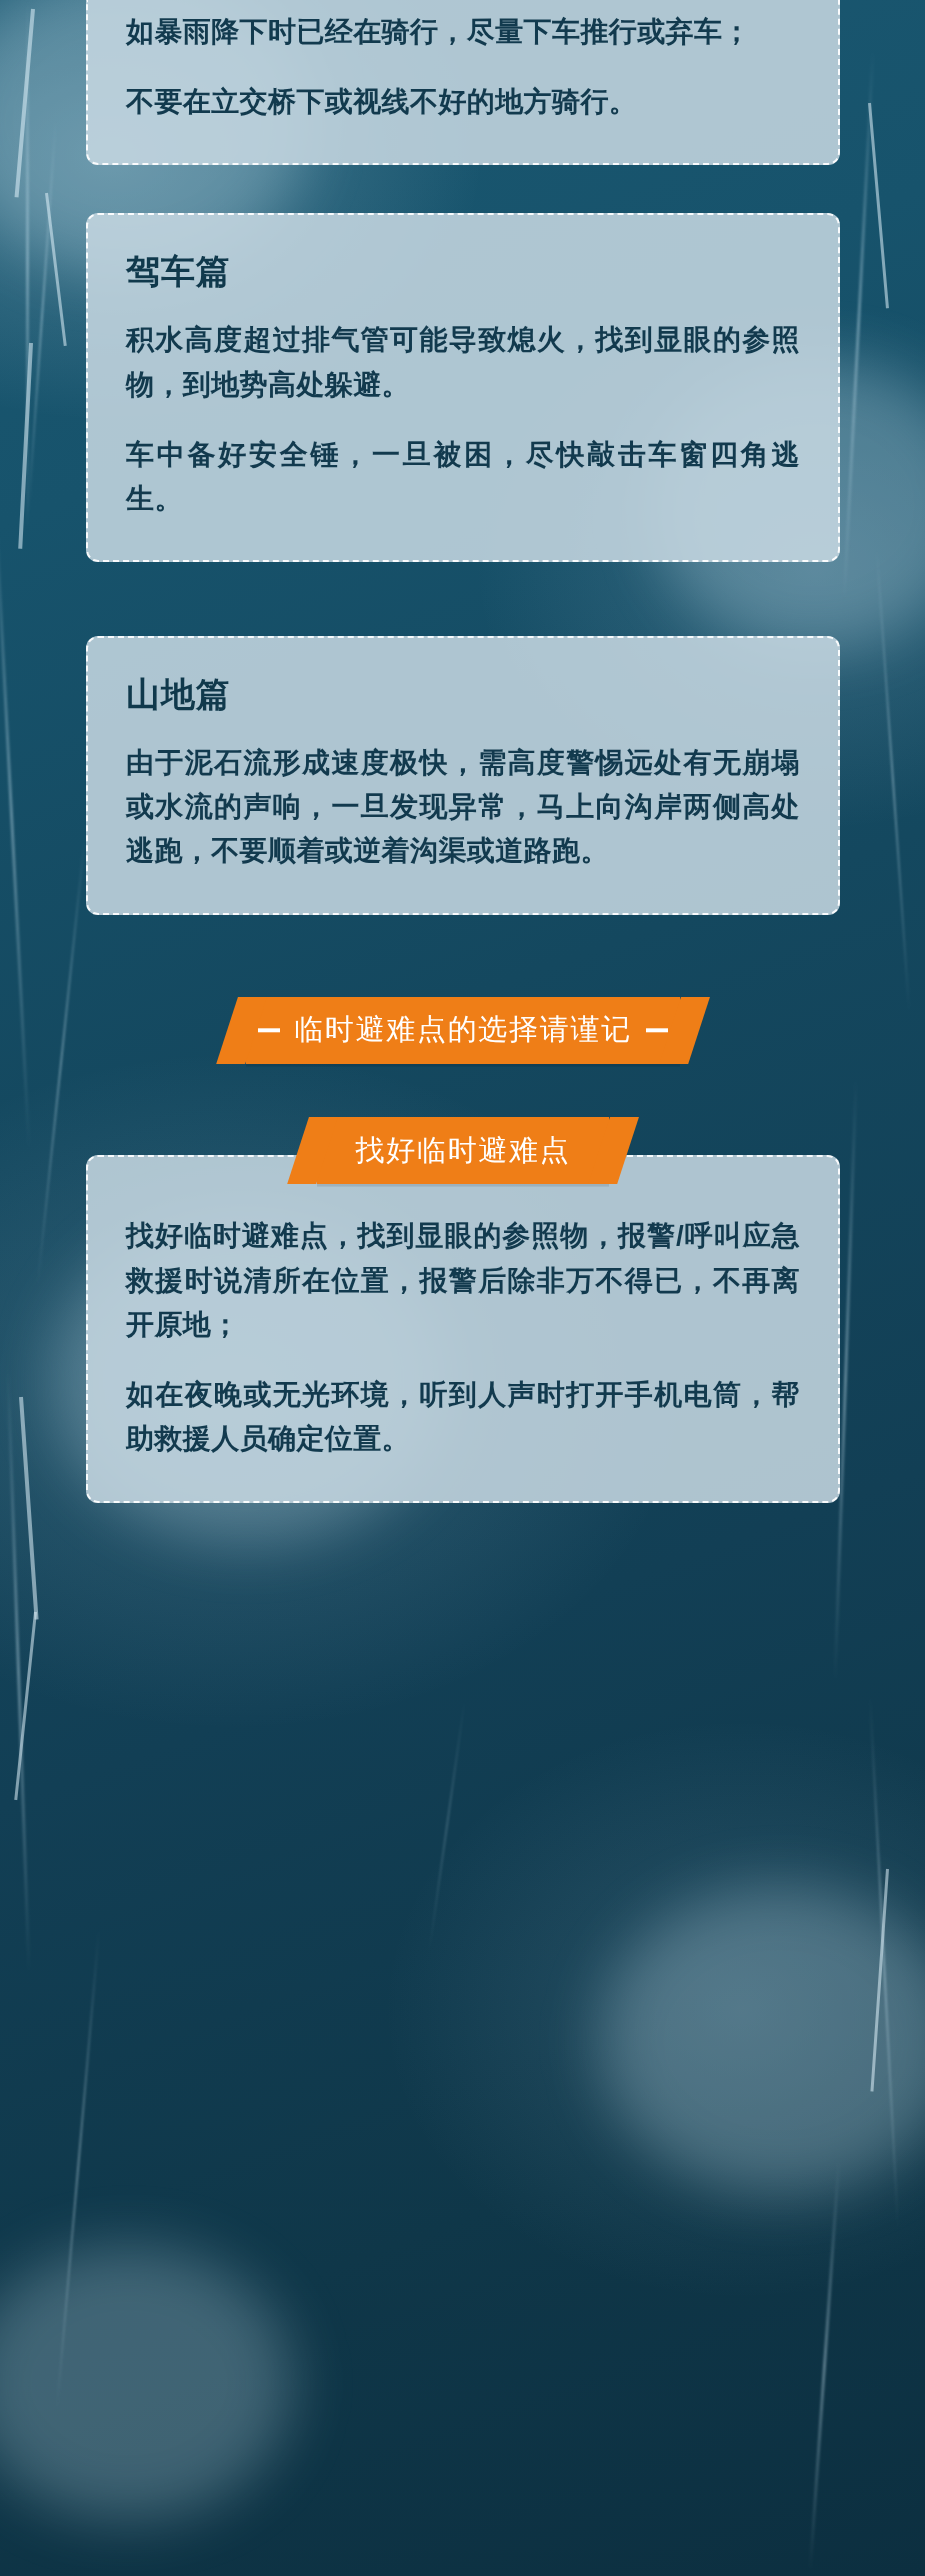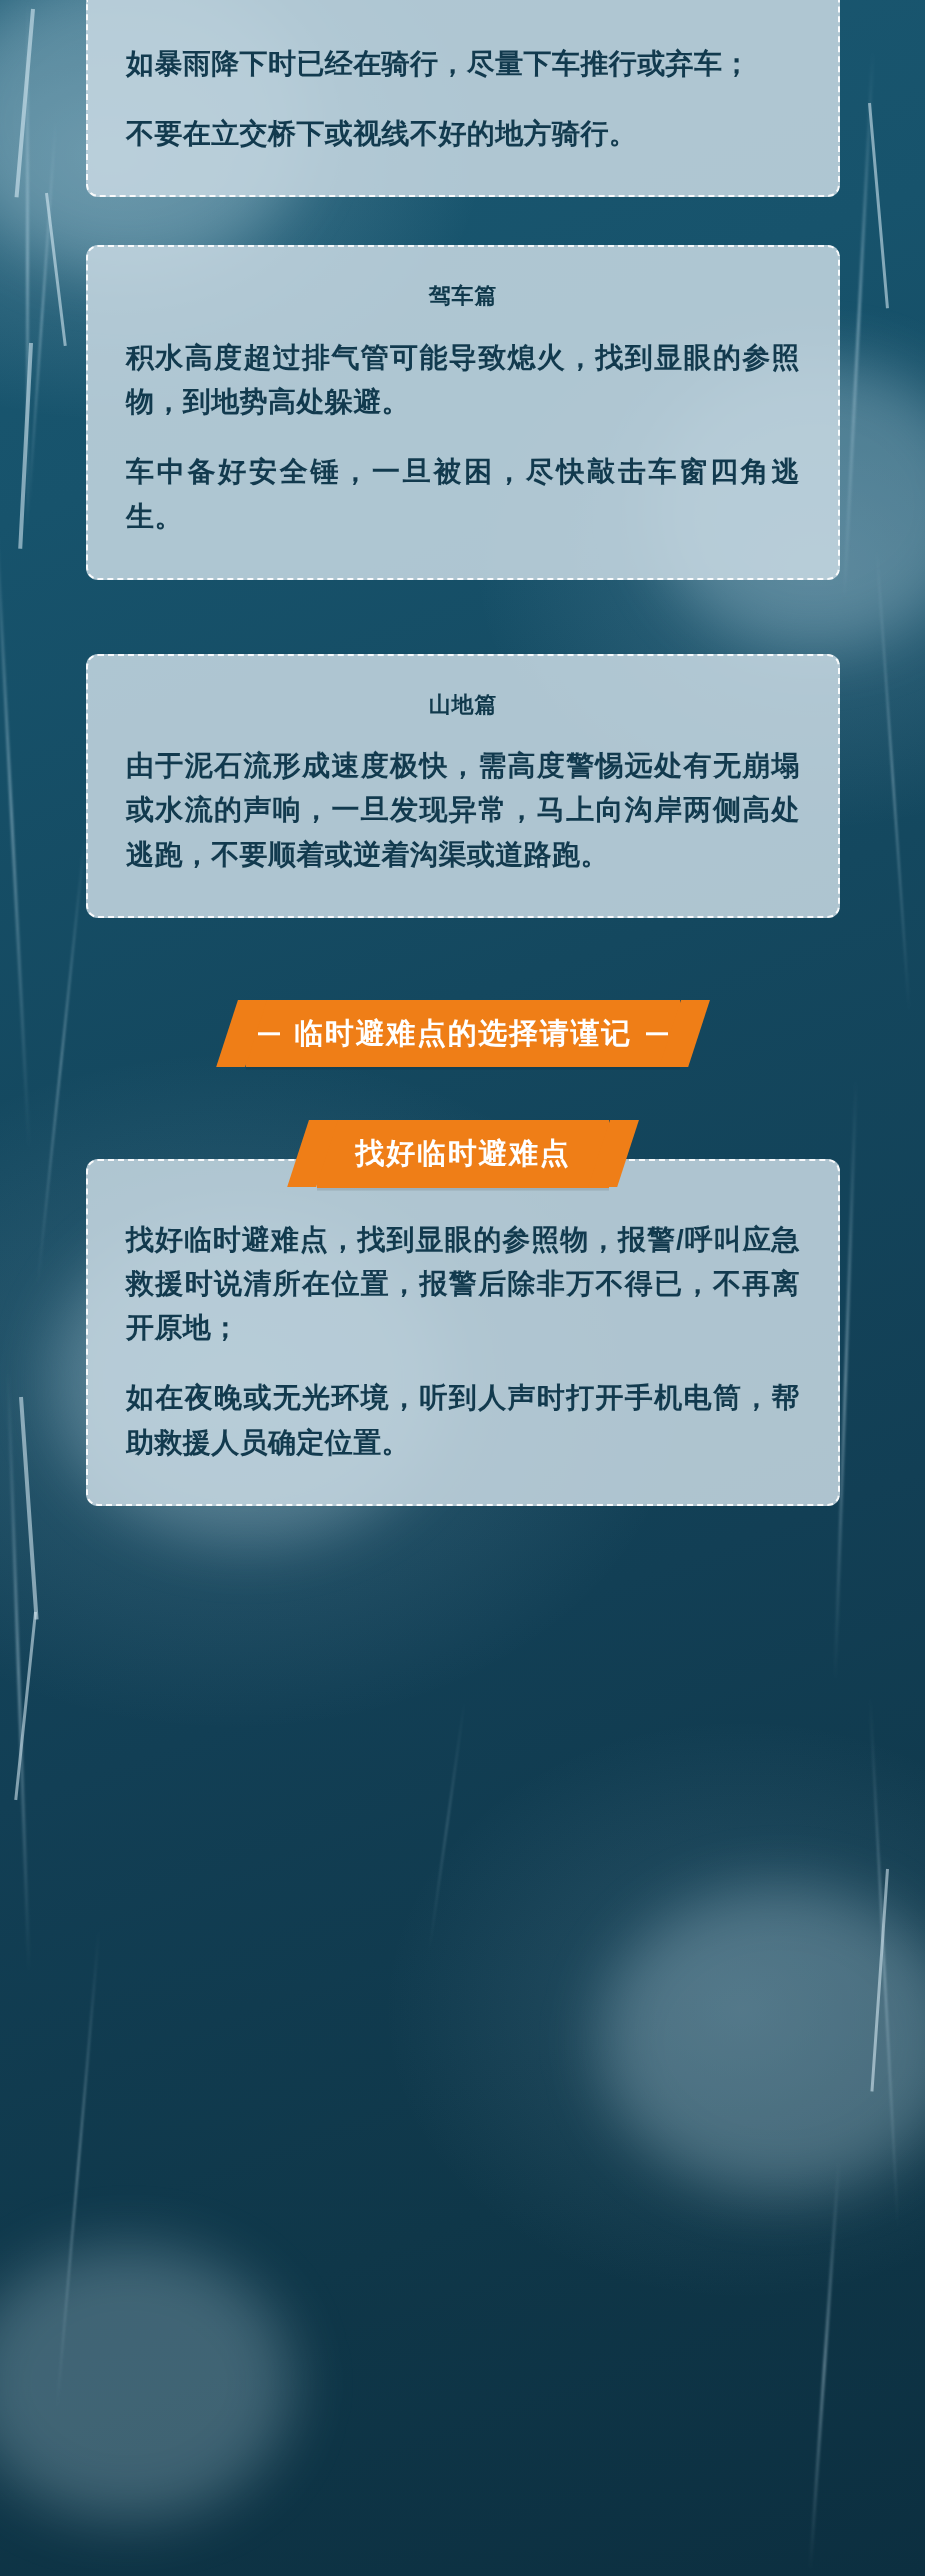--- a/index.html
+++ b/index.html
@@ -63,31 +63,30 @@
     background: rgba(196,214,224,0.88);
     border: 2.6px dashed rgba(255,255,255,0.92);
     border-radius: 12px;
     box-sizing: border-box;
     padding: 36px 38px 39px 38px;
     color: #123a4e;
   }
   .card.first {
     border-top: none;
     border-radius: 0 0 12px 12px;
-    padding-top: 42px;
+    padding-top: 10px;
   }
 
   .card h2 {
     margin: 0 0 26px 0;
-    font-size: 22px;
+    font-size: 34px;
     line-height: 1.2;
     font-weight: bold;
     color: #10394c;
     letter-spacing: 0.9px;
-    text-align: center;
   }
 
   .card p {
     margin: 0 0 26px 0;
     font-size: 28px;
     line-height: 1.58;
     font-weight: bold;
     color: #123a4e;
     letter-spacing: 0.4px;
     text-align: justify;
@@ -105,21 +104,21 @@
     margin: 0 auto;
     display: flex;
     justify-content: center;
     z-index: 3;
   }
   .banner {
     position: relative;
     background: #ef7e17;
     color: #ffffff;
     font-size: 29px;
-    font-weight: bold;
+    font-weight: normal;
     letter-spacing: 1.7px;
     padding: 13.7px 39px;
     text-align: center;
     white-space: nowrap;
     box-shadow: 0 2.6px 0 rgba(0,0,0,0.10);
   }
   .banner::before,
   .banner::after {
     content: "";
     position: absolute;

